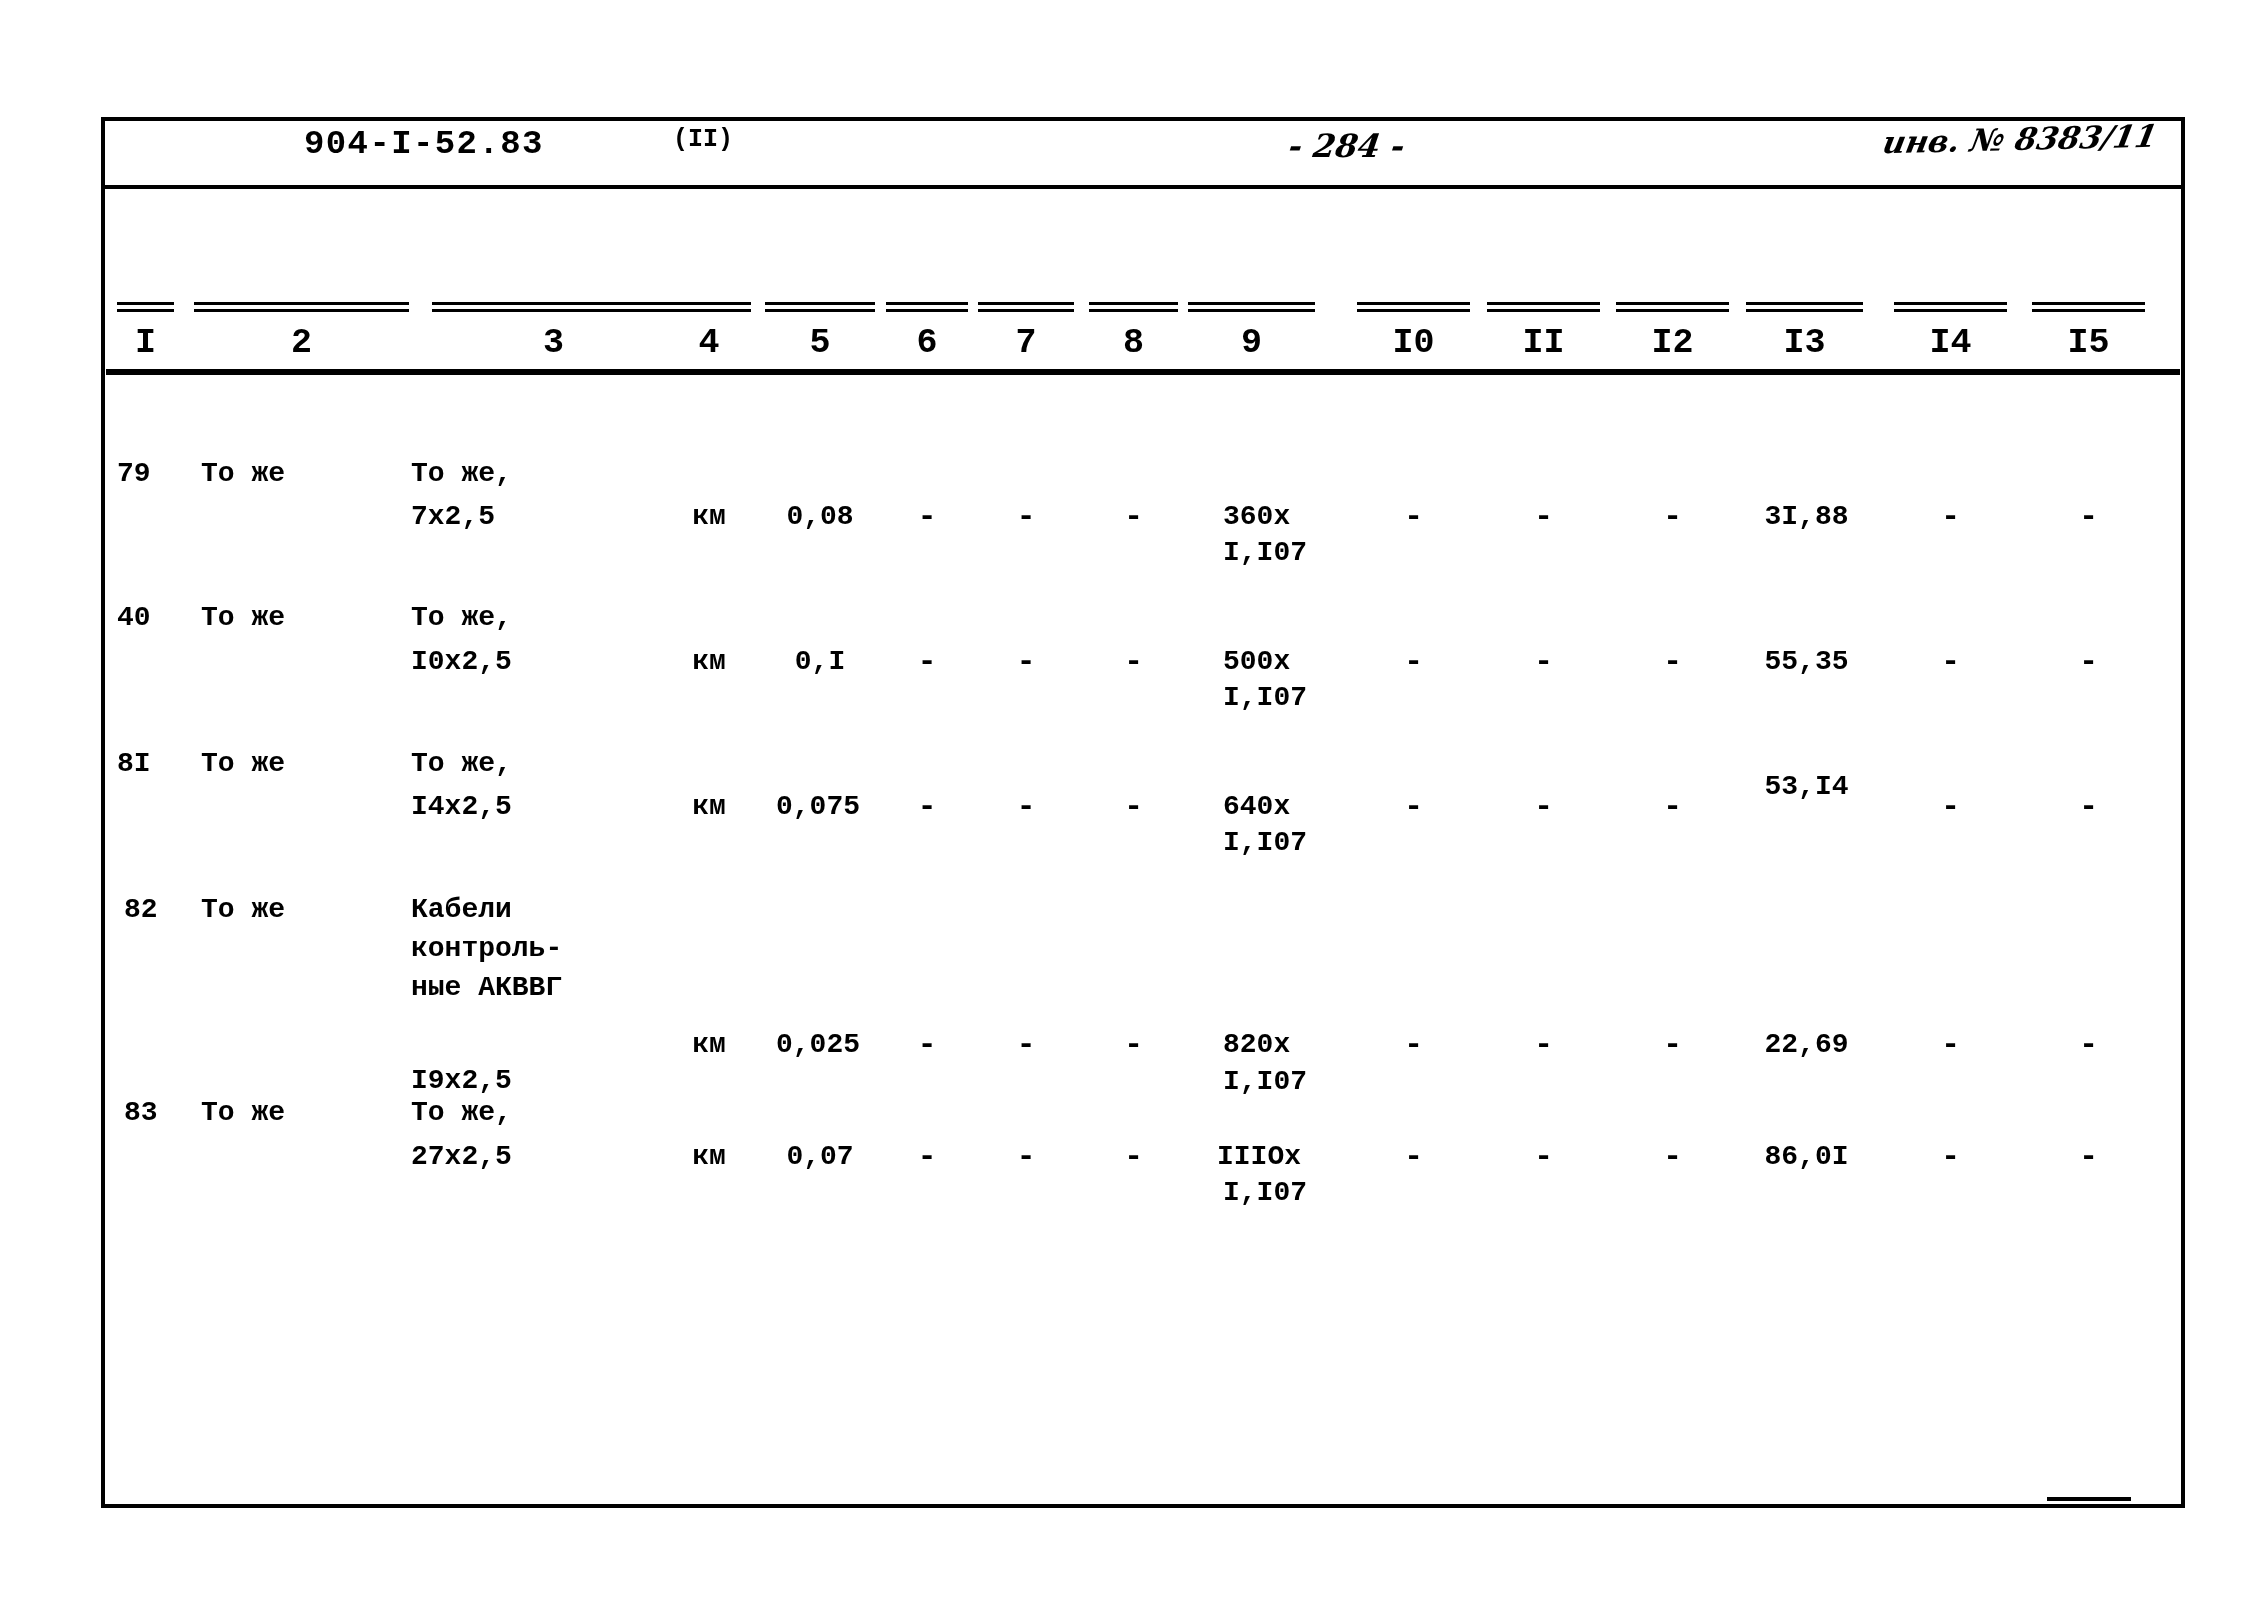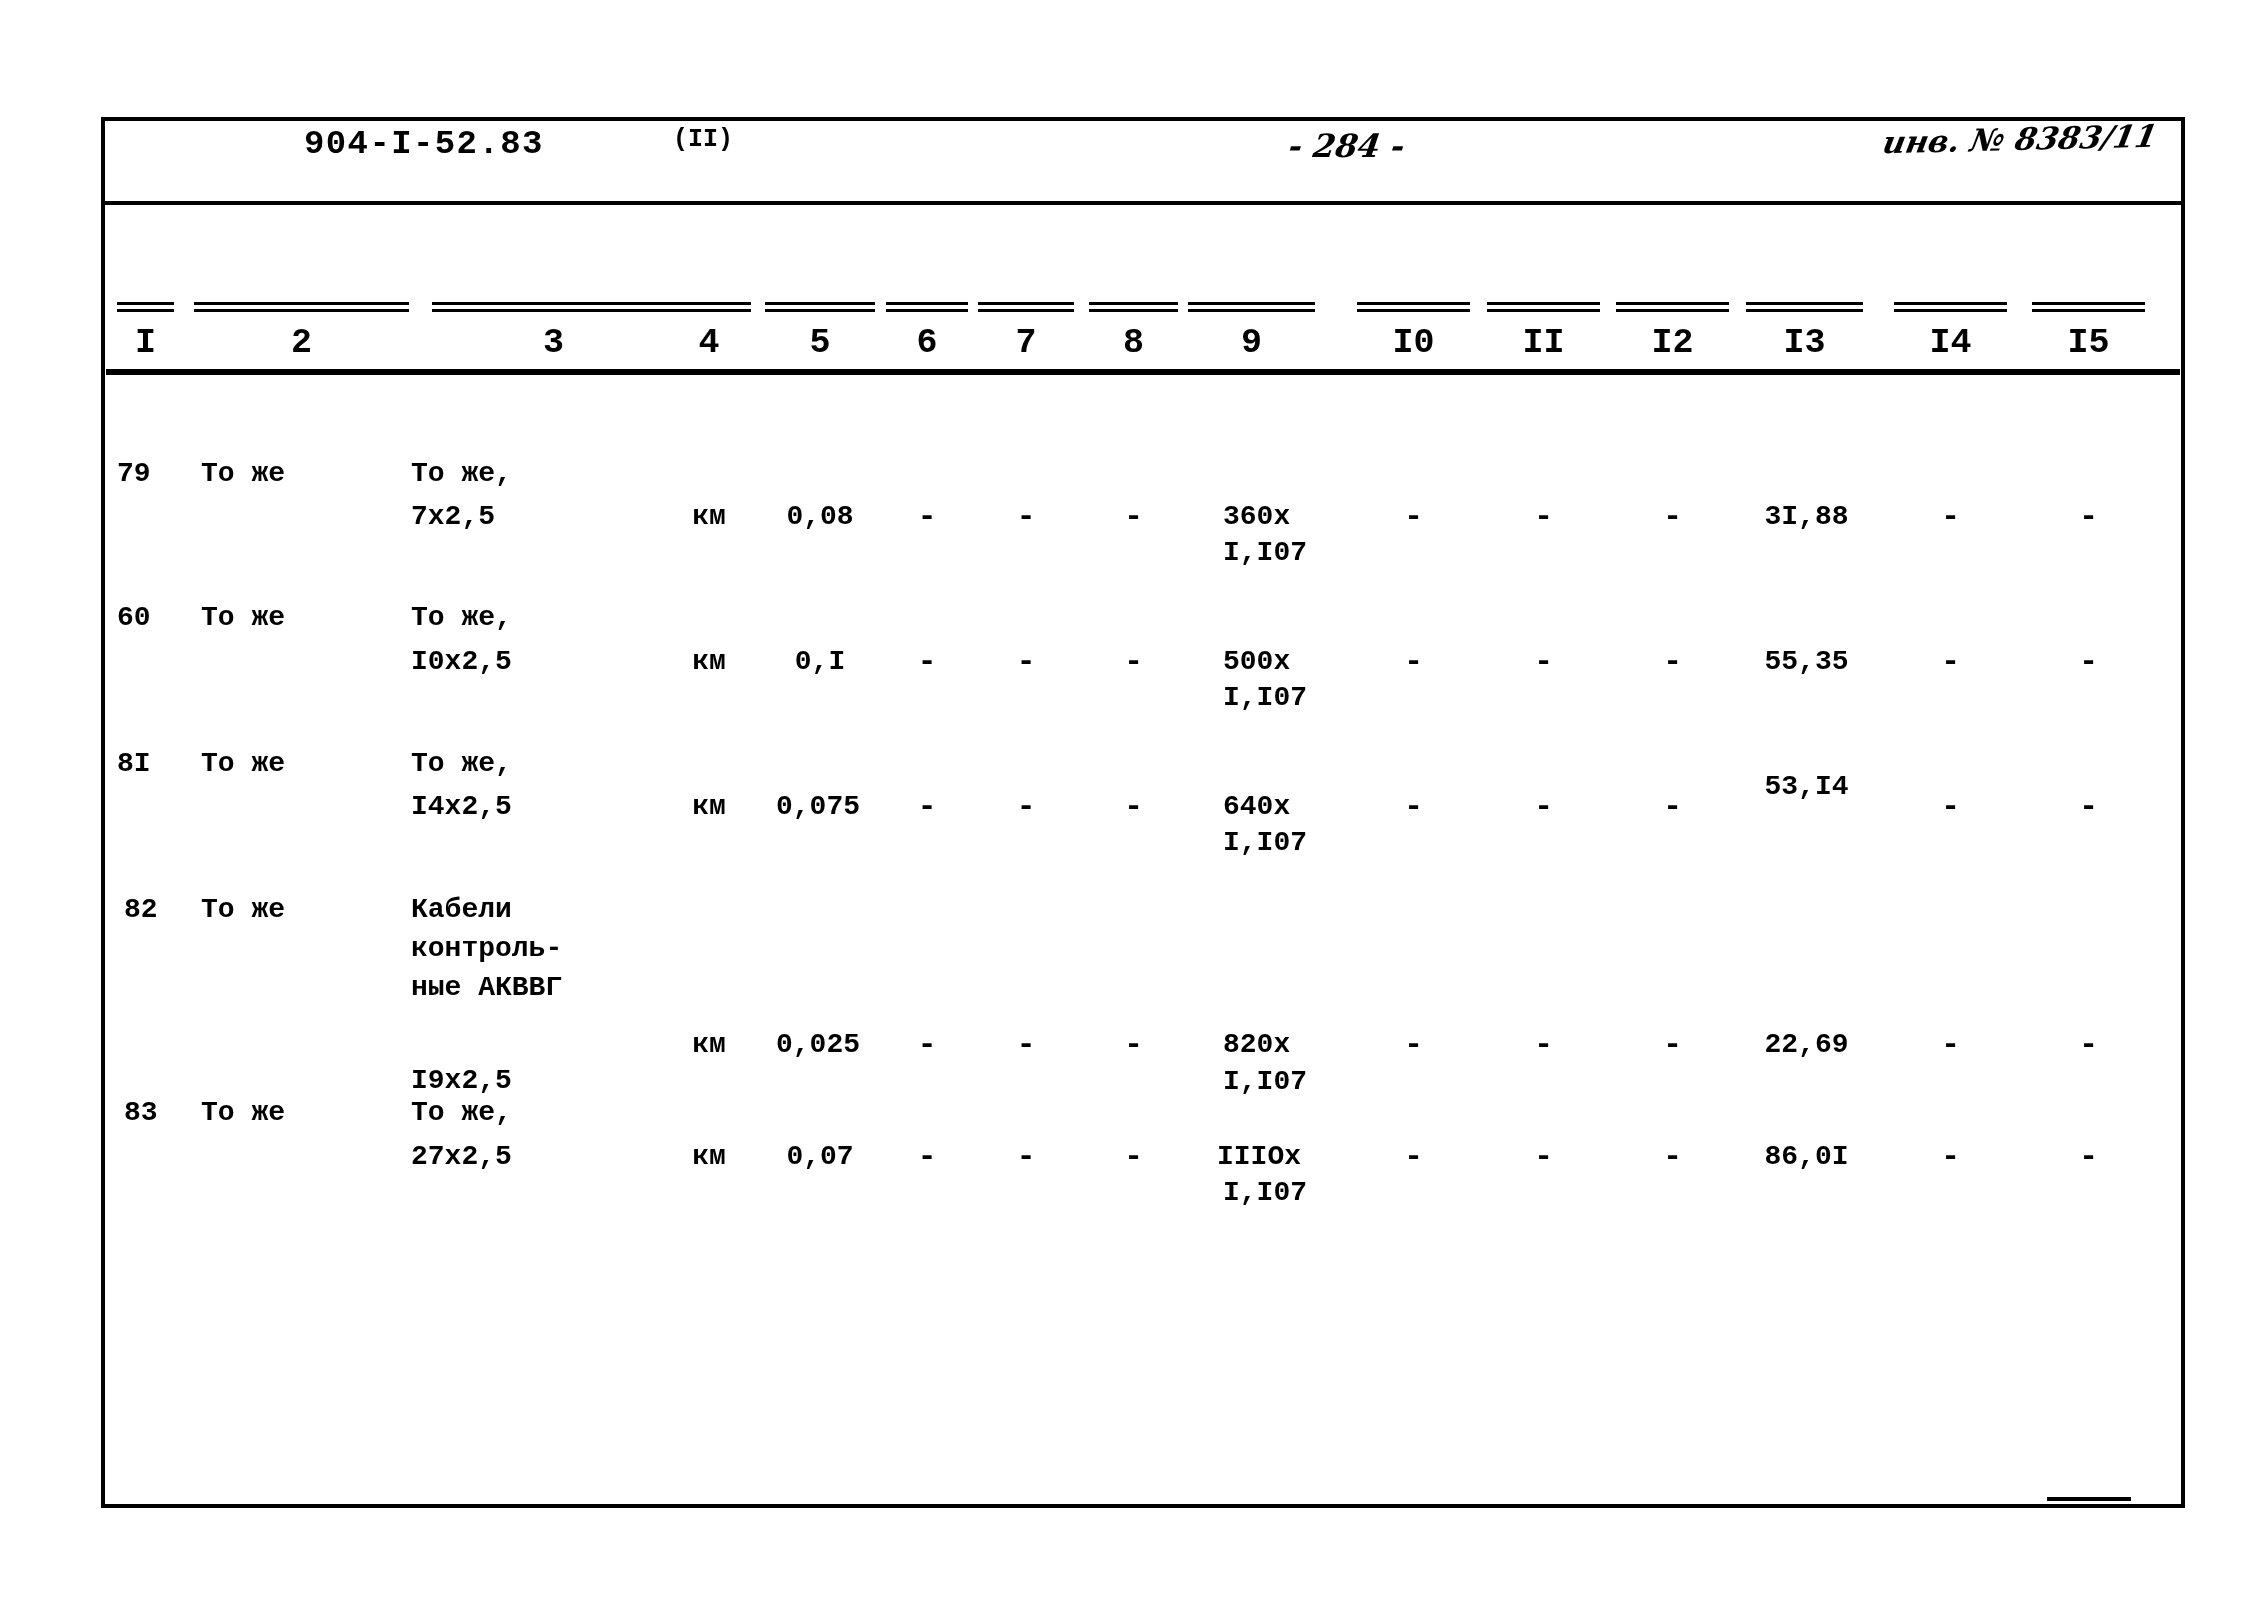--- a/index.html
+++ b/index.html
@@ -26,21 +26,21 @@
     border: 4.9px solid #000;
     box-sizing: border-box;
   }
 
   
   #header-band {
     position: absolute;
     left: 101px;
     top: 117px;
     width: 2084px;
-    height: 88px;
+    height: 72px;
     box-sizing: border-box;
     border-bottom: 4.9px solid #000;
   }
   #header-inner {
     position: relative;
     width: 100%;
     height: 100%;
   }
 
   .hdr-code {
@@ -190,21 +190,21 @@
 <span class="dash" style="left:1089px; top:496px; width:89px;">-</span>
 <span class="cell lft" style="left:1223px; top:496px;">360х</span>
 <span class="cell lft" style="left:1223px; top:532px;">I,I07</span>
 <span class="dash" style="left:1357px; top:496px; width:113px;">-</span>
 <span class="dash" style="left:1487px; top:496px; width:113px;">-</span>
 <span class="dash" style="left:1616px; top:496px; width:113px;">-</span>
 <span class="cell ctr" style="left:1726px; top:496px; width:161px;">3I,88</span>
 <span class="dash" style="left:1894px; top:496px; width:113px;">-</span>
 <span class="dash" style="left:2032px; top:496px; width:113px;">-</span>
 
-<span class="cell lft" style="left:117px; top:597px;">60</span>
+<span class="cell lft" style="left:117px; top:597px;">40</span>
 <span class="cell lft" style="left:201px; top:597px;">То же</span>
 <span class="cell lft" style="left:411px; top:597px;">То же,</span>
 <span class="cell lft" style="left:411px; top:641px;">I0х2,5</span>
 <span class="cell ctr" style="left:667px; top:641px; width:84px;">км</span>
 <span class="cell ctr" style="left:765px; top:641px; width:110px;">0,I</span>
 <span class="dash" style="left:886px; top:641px; width:82px;">-</span>
 <span class="dash" style="left:978px; top:641px; width:96px;">-</span>
 <span class="dash" style="left:1089px; top:641px; width:89px;">-</span>
 <span class="cell lft" style="left:1223px; top:641px;">500х</span>
 <span class="cell lft" style="left:1223px; top:677px;">I,I07</span>

